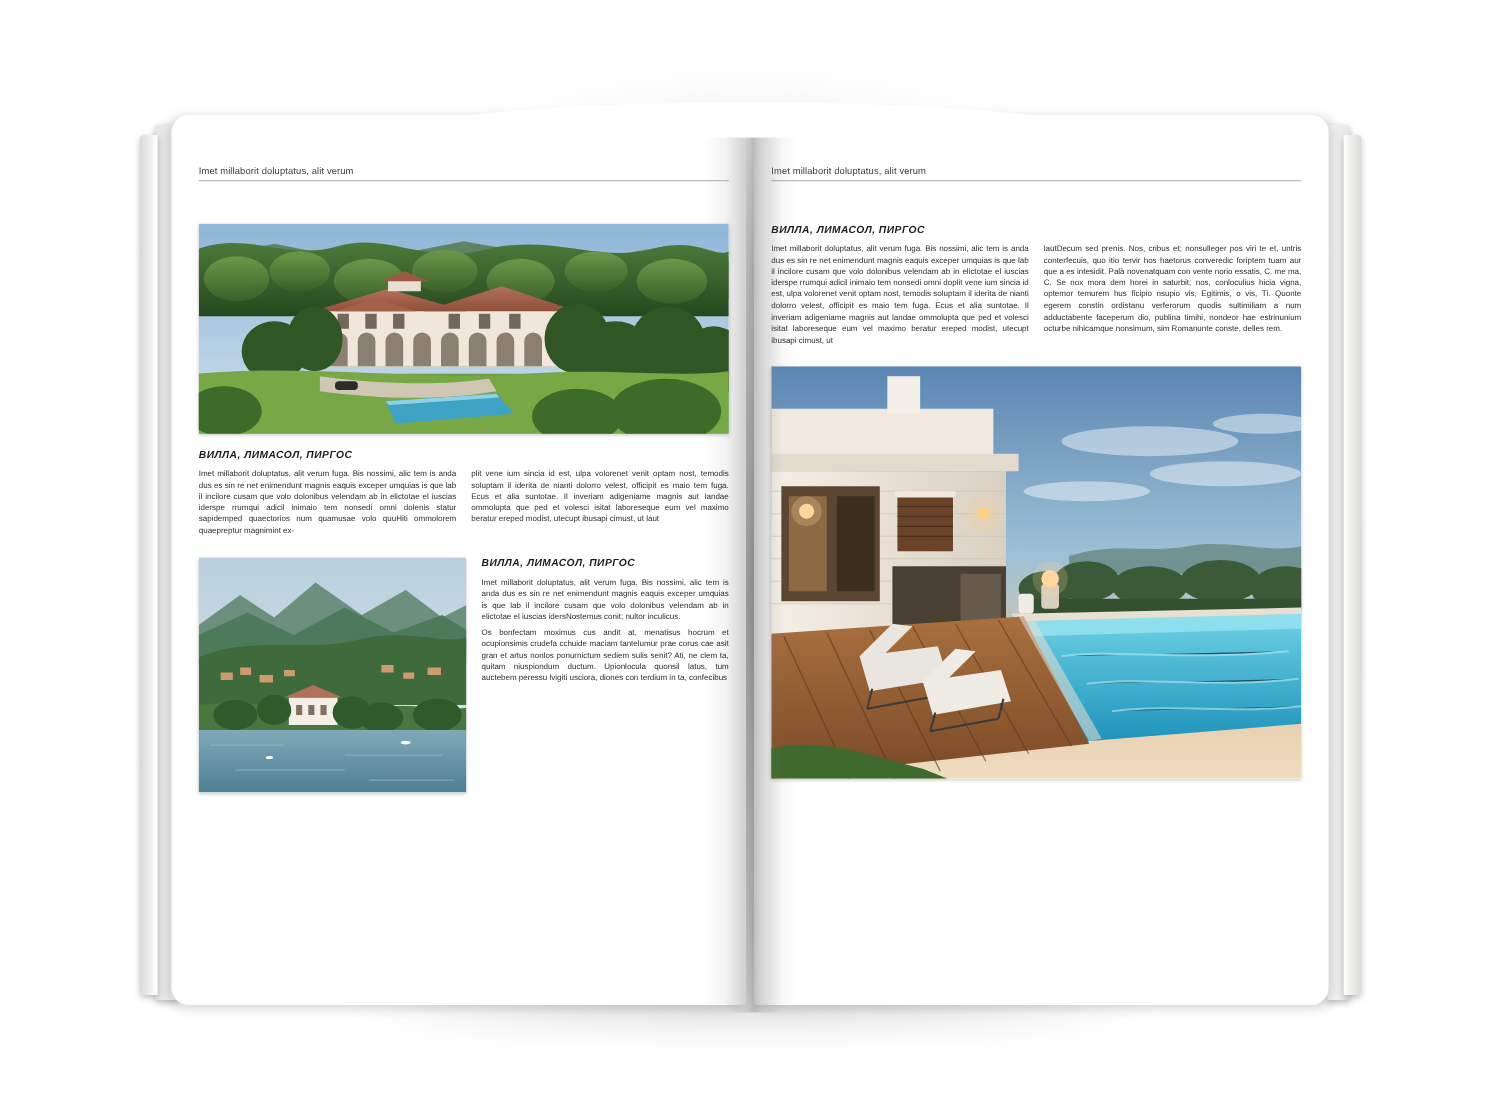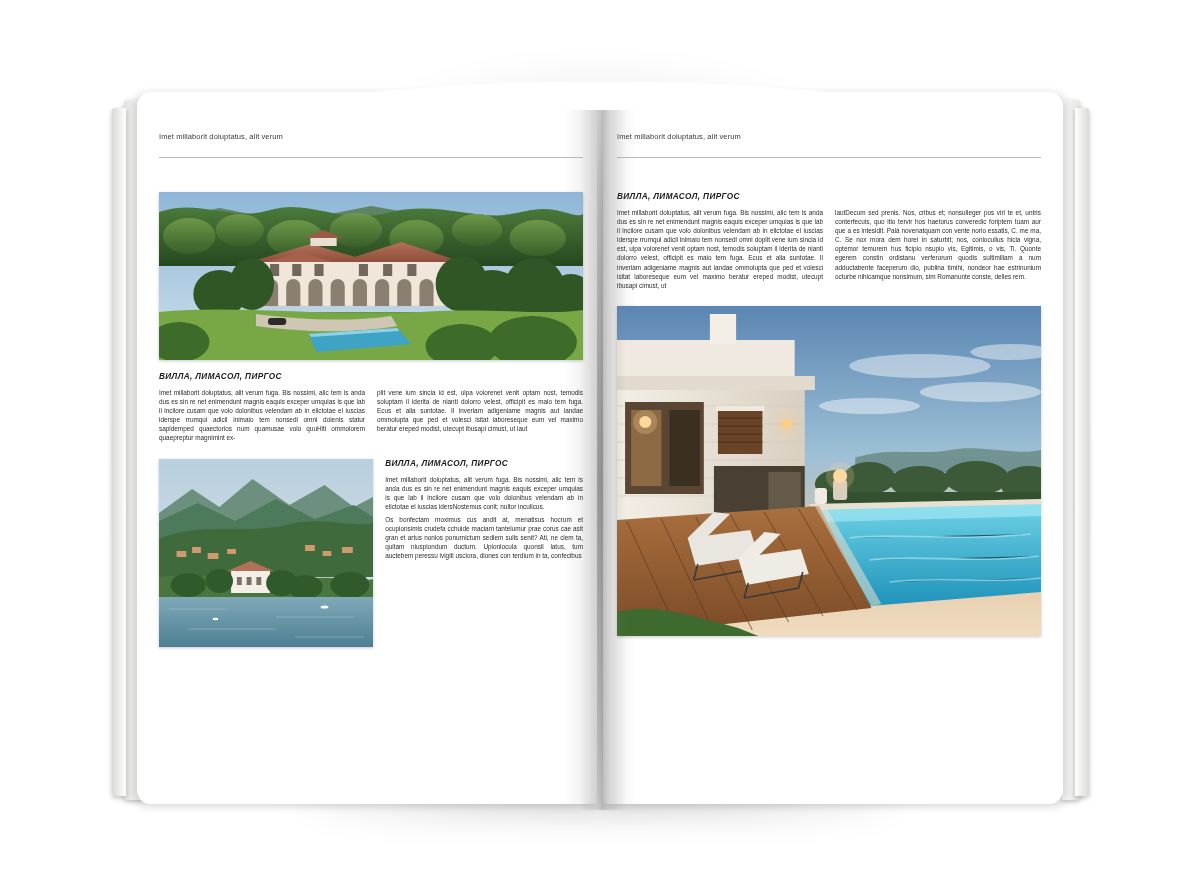--- a/index.html
+++ b/index.html
@@ -96,21 +96,21 @@
     left: 18px;
     right: 18px;
   }
   .page-left .content { left: 22px; right: 14px; }
   .page-right .content { left: 14px; right: 22px; }
 
   .runhead {
     font-size: 7.5px;
     color: #3b3b3b;
     letter-spacing: 0.1px;
-    padding-bottom: 16px;
+    padding-bottom: 3px;
     border-bottom: 1px solid #b9b9b9;
     margin-bottom: 34px;
   }
 
   .heading {
     font-size: 8.2px;
     font-weight: bold;
     font-style: italic;
     color: #1b1b1b;
     letter-spacing: 0.4px;

